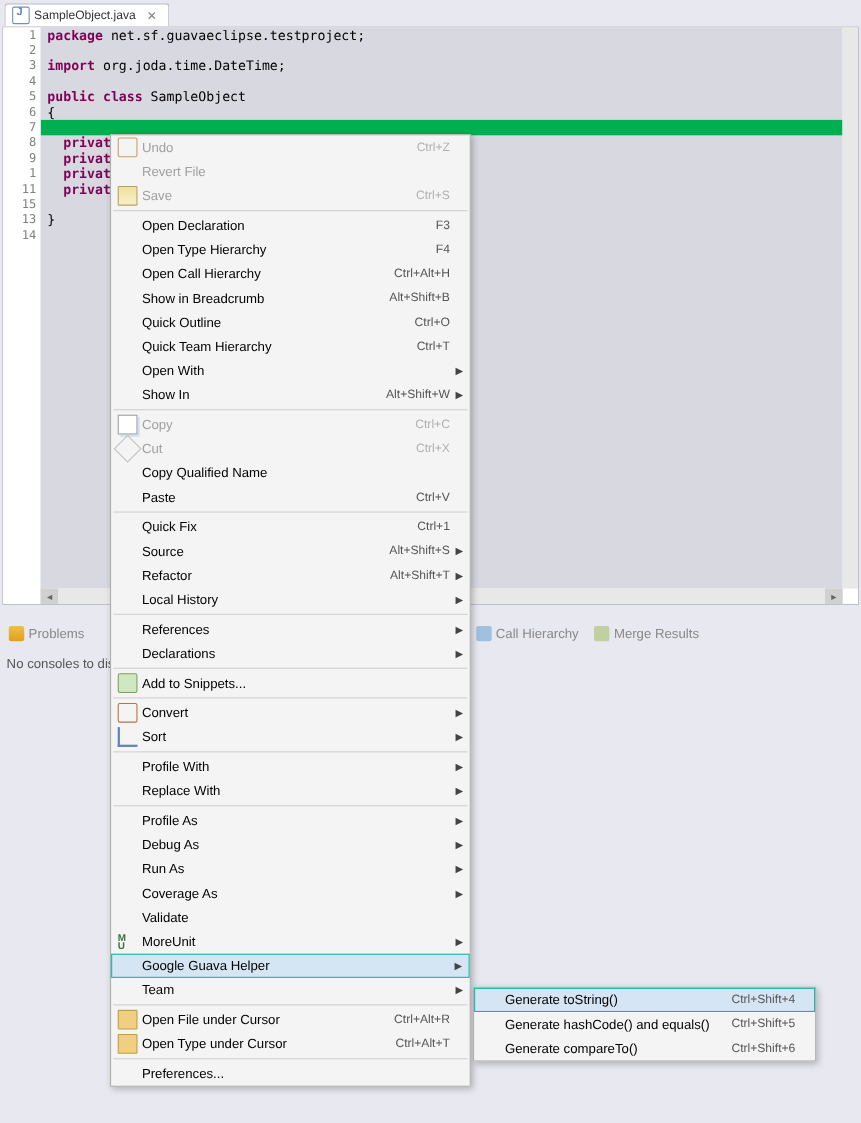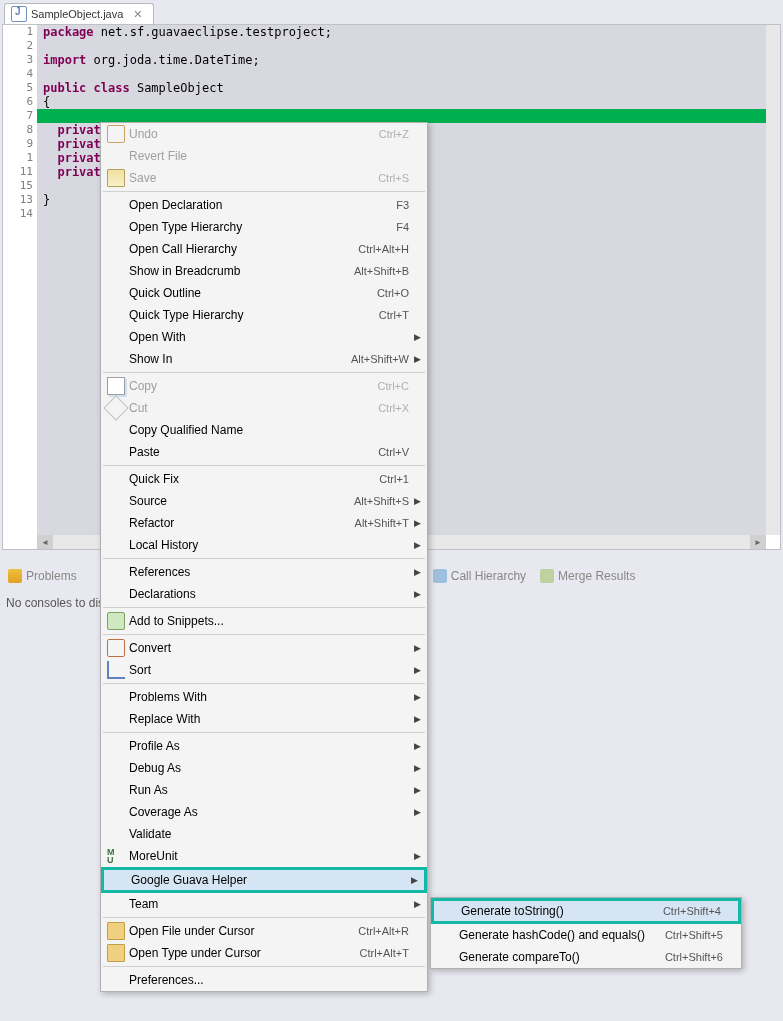--- a/index.html
+++ b/index.html
@@ -28,21 +28,21 @@
   .ic-prob{background:linear-gradient(#f0c040,#e0a020);border-radius:2px;}
   .ic-call{background:#a0c0e0;border-radius:2px;}
   .ic-merge{background:#c0d0a0;border-radius:2px;}
   .console-text{padding:4px 6px;color:#555;font-size:12px;}
 
   
   .menu{position:absolute;background:#f4f4f4;border:1px solid #b0b0b0;box-shadow:2px 2px 6px rgba(0,0,0,0.25);font-size:12px;}
   .menu.main{top:122px;left:100px;width:326px;}
   .menu.sub{top:897px;left:430px;width:310px;}
   .mi{display:flex;align-items:center;height:22px;padding:0 18px 0 28px;position:relative;}
-  .mi.hover{background:#d6e5f3;border:3px solid #14b8a6;height:20px;padding:0 17px 0 27px;}
+  .mi.hover{background:#d6e5f3;border:1px solid #14b8a6;height:20px;padding:0 17px 0 27px;}
   .mi.sep{height:1px;background:#d0d0d0;margin:2px 2px;padding:0;}
   .mi.dis{color:#a0a0a0;}
   .mi .lbl{flex:1;white-space:nowrap;}
   .mi .acc{color:#555;font-size:11px;white-space:nowrap;}
   .mi.dis .acc{color:#b0b0b0;}
   .mi .sub-arrow{position:absolute;right:6px;font-size:9px;color:#444;}
   .mi .micn{position:absolute;left:6px;width:16px;height:16px;display:inline-block;}
   .icn-undo{border:1px solid #cca060;border-radius:2px;}
   .icn-save{border:1px solid #b8a060;border-radius:1px;background:linear-gradient(#f0e0a0,#f8f0c8);} 
   .icn-cut{border:1px solid #c0c0c0;transform:rotate(45deg);}
@@ -140,21 +140,21 @@
       </div>
       <div class="mi">
         <span class="lbl">Show in Breadcrumb</span>
         <span class="acc">Alt+Shift+B</span>
       </div>
       <div class="mi">
         <span class="lbl">Quick Outline</span>
         <span class="acc">Ctrl+O</span>
       </div>
       <div class="mi">
-        <span class="lbl">Quick Type Hierarchy</span>
+        <span class="lbl">Quick Team Hierarchy</span>
         <span class="acc">Ctrl+T</span>
       </div>
       <div class="mi">
         <span class="lbl">Open With</span>
         <span class="sub-arrow">▶</span>
       </div>
       <div class="mi">
         <span class="lbl">Show In</span>
         <span class="acc">Alt+Shift+W</span>
         <span class="sub-arrow">▶</span>
@@ -216,21 +216,21 @@
         <span class="lbl">Convert</span>
         <span class="sub-arrow">▶</span>
       </div>
       <div class="mi">
         <span class="micn icn-sort"></span>
         <span class="lbl">Sort</span>
         <span class="sub-arrow">▶</span>
       </div>
       <div class="mi sep"></div>
       <div class="mi">
-        <span class="lbl">Problems With</span>
+        <span class="lbl">Profile With</span>
         <span class="sub-arrow">▶</span>
       </div>
       <div class="mi">
         <span class="lbl">Replace With</span>
         <span class="sub-arrow">▶</span>
       </div>
       <div class="mi sep"></div>
       <div class="mi">
         <span class="lbl">Profile As</span>
         <span class="sub-arrow">▶</span>

